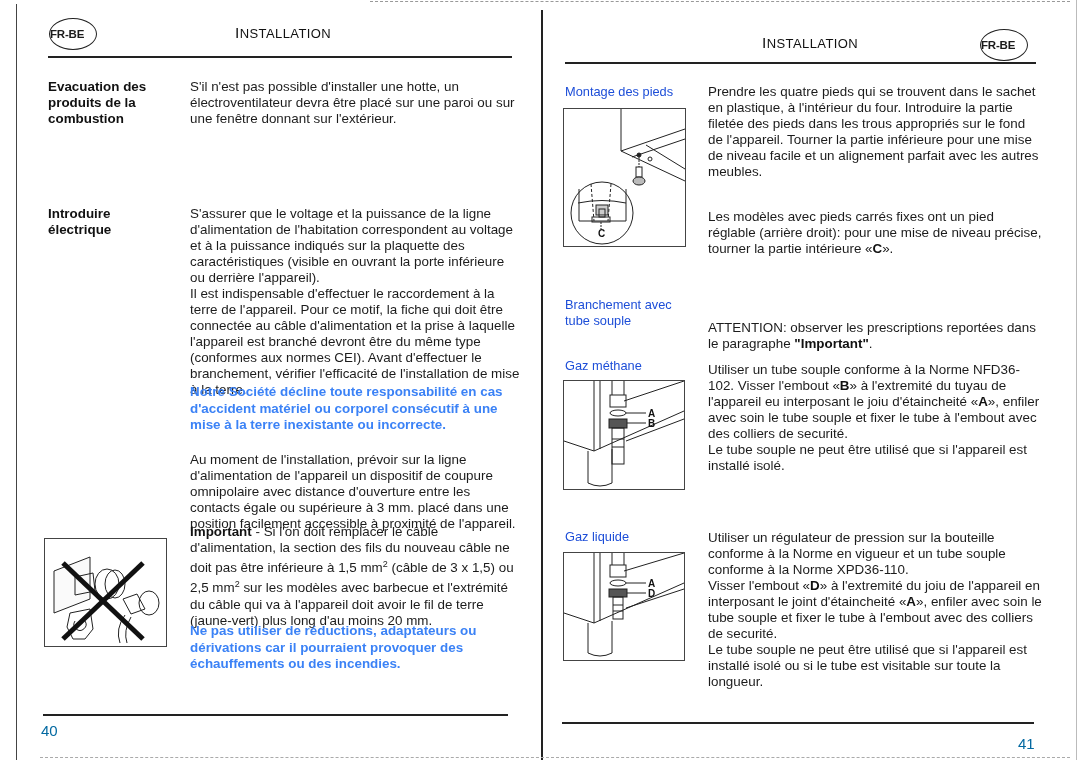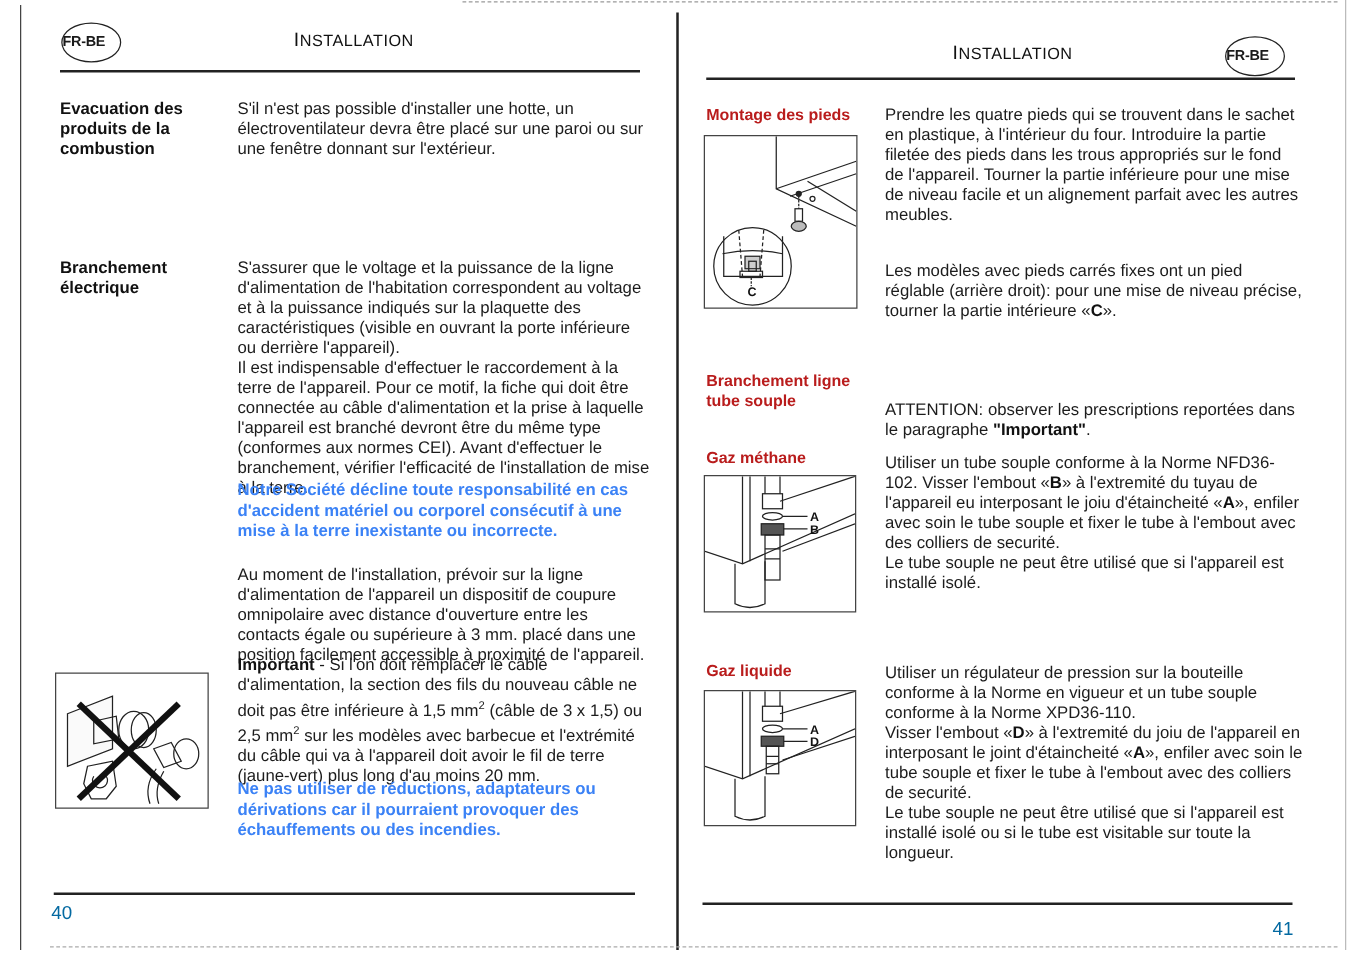--- a/index.html
+++ b/index.html
@@ -21,21 +21,21 @@
     width: 46px; height: 30px; line-height: 30px; letter-spacing: -0.2px;
   }
   .header-title { font-size: 13px; letter-spacing: 0.4px; color: #111; }
   .header-title .cap { font-size: 15.5px; }
   .header-rule { height: 2px; background: #222; }
 
   .sec-title { font-weight: bold; font-size: 13.4px; line-height: 16px; color: #111; }
   .body-text { font-size: 13.4px; line-height: 16px; color: #1c1c1c; }
   .body-text b { color: #111; }
   .bold-para { font-weight: bold; font-size: 13.4px; line-height: 16.5px; color: #3b82f6; }
-  .small-label { font-weight: bold; font-size: 12.8px; line-height: 15.5px; color: #b91c1c; }
+  .small-label { font-weight: normal; font-size: 12.8px; line-height: 15.5px; color: #1d4ed8; }
 
   .figure { border: 1px solid #444; background: #fff; }
   .figure svg { display: block; width: 100%; height: 100%; }
 
   .footer-rule { height: 1.5px; background: #222; }
   .page-num { font-size: 15px; color: #0369a1; }
 </style>
 </head>
 <body>
 
@@ -53,21 +53,21 @@
   <div class="abs sec-title" style="left:48px;top:79px;width:130px;">
     <div>Evacuation des</div>
     <div>produits de la</div>
     <div>combustion</div>
   </div>
   <div class="abs body-text" style="left:190px;top:79px;width:330px;">
     <div>S'il n'est pas possible d'installer une hotte, un électroventilateur devra être placé sur une paroi ou sur une fenêtre donnant sur l'extérieur.</div>
   </div>
 
   <div class="abs sec-title" style="left:48px;top:206px;width:130px;">
-    <div>Branchement</div>
+    <div>Introduire</div>
     <div>électrique</div>
   </div>
   <div class="abs body-text" style="left:190px;top:206px;width:330px;">
     <div>S'assurer que le voltage et la puissance de la ligne d'alimentation de l'habitation correspondent au voltage et à la puissance indiqués sur la plaquette des caractéristiques (visible en ouvrant la porte inférieure ou derrière l'appareil).</div>
     <div>Il est indispensable d'effectuer le raccordement à la terre de l'appareil. Pour ce motif, la fiche qui doit être connectée au câble d'alimentation et la prise à laquelle l'appareil est branché devront être du même type (conformes aux normes CEI). Avant d'effectuer le branchement, vérifier l'efficacité de l'installation de mise à la terre.</div>
   </div>
   <div class="abs bold-para" style="left:190px;top:384px;width:325px;">Notre Société décline toute responsabilité en cas d'accident matériel ou corporel consécutif à une mise à la terre inexistante ou incorrecte.</div>
   <div class="abs body-text" style="left:190px;top:452px;width:330px;">Au moment de l'installation, prévoir sur la ligne d'alimentation de l'appareil un dispositif de coupure omnipolaire avec distance d'ouverture entre les contacts égale ou supérieure à 3 mm.  placé dans une position facilement accessible à proximité de l'appareil.</div>
   <div class="abs body-text" style="left:190px;top:524px;width:330px;"><b>Important</b><span> - Si l'on doit remplacer le câble d'alimentation, la section des fils du nouveau câble ne doit pas être inférieure à 1,5 mm</span><sup style="font-size:9px">2</sup><span> (câble de 3 x 1,5) ou 2,5 mm</span><sup style="font-size:9px">2</sup><span> sur les modèles avec barbecue et l'extrémité du câble qui va à l'appareil doit avoir le fil de terre (jaune-vert) plus long d'au moins 20 mm.</span></div>
   <div class="abs bold-para" style="left:190px;top:623px;width:320px;">Ne pas utiliser de réductions, adaptateurs ou dérivations car il pourraient provoquer des échauffements ou des incendies.</div>
@@ -123,21 +123,21 @@
         <rect x="28" y="108" width="18" height="5"></rect>
         <line x1="37" y1="113" x2="37" y2="120" stroke-dasharray="2,1"></line>
       </g>
       <text x="34" y="128" font-size="10" font-weight="bold" font-family="Liberation Sans, sans-serif" fill="#111">C</text>
     </svg>
   </div>
   <div class="abs body-text" style="left:708px;top:84px;width:335px;">Prendre les quatre pieds qui se trouvent dans le sachet en plastique, à l'intérieur du four. Introduire la partie filetée des pieds dans les trous appropriés sur le fond de l'appareil. Tourner la partie inférieure pour une mise de niveau facile et un alignement parfait avec les autres meubles.</div>
   <div class="abs body-text" style="left:708px;top:209px;width:335px;"><span>Les modèles avec pieds carrés fixes ont un pied réglable (arrière droit): pour une mise de niveau précise, tourner la partie intérieure «</span><b>C</b><span>».</span></div>
 
   <div class="abs small-label" style="left:565px;top:297px;">
-    <div>Branchement ligne</div>
+    <div>Branchement avec</div>
     <div>tube souple</div>
   </div>
   <div class="abs body-text" style="left:708px;top:297px;width:335px;margin-top:23px;"><span>ATTENTION: observer les prescriptions reportées dans le paragraphe </span><b>"Important"</b><span>.</span></div>
 
   <div class="abs small-label" style="left:565px;top:358px;">Gaz méthane</div>
   <div class="abs figure" style="left:563px;top:380px;width:120px;height:108px;">
     <svg viewBox="0 0 120 108">
       <g fill="none" stroke="#222" stroke-width="1">
         <path d="M0,60 L30,70 L120,30"></path>
         <line x1="30" y1="0" x2="30" y2="70"></line>

